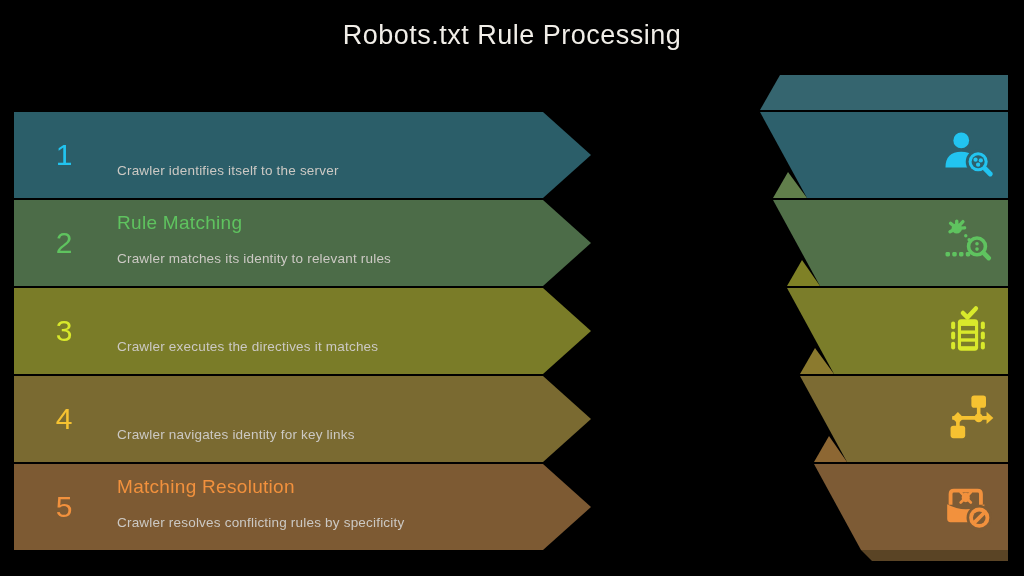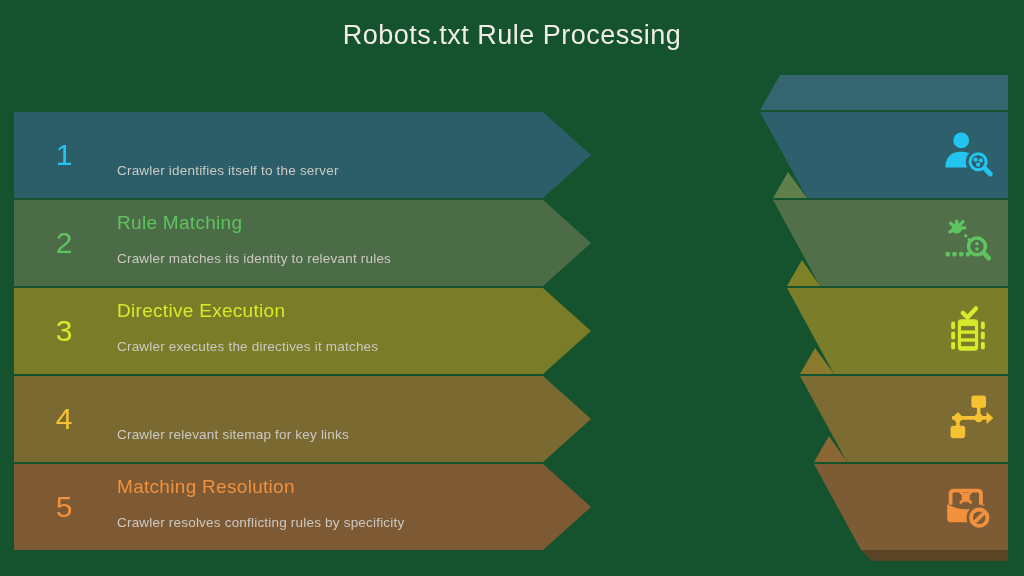--- a/index.html
+++ b/index.html
@@ -26,21 +26,21 @@
   .step-desc{
     position:absolute;left:103px;top:51px;
     font-size:13.5px;font-weight:400;letter-spacing:.2px;white-space:nowrap;text-align:right;
   }
   .icon{position:absolute;left:941px;width:54px;height:54px;}
   .icon svg{width:54px;height:54px;display:block;}
 </style>
 </head>
 <body>
 
-<div class="stage" style="background: #14532d;">
+<div class="stage" style="background: #000000;">
 
   <h1 class="title" style="color: rgb(241, 238, 232);">Robots.txt Rule Processing</h1>
 
   <svg class="shapes" viewBox="0 0 1024 576" aria-hidden="true">
 
     <polygon points="14,112 543,112 591,155 543,198 14,198" fill="#2b5e69"></polygon>
     <polygon points="14,200 543,200 591,243 543,286 14,286" fill="#4c6c48"></polygon>
     <polygon points="14,288 543,288 591,331 543,374 14,374" fill="#7a7c28"></polygon>
     <polygon points="14,376 543,376 591,419 543,462 14,462" fill="#7a6a31"></polygon>
     <polygon points="14,464 543,464 591,507 543,550 14,550" fill="#7d5a33"></polygon>
@@ -64,27 +64,26 @@
   </div>
 
   <div class="step-row" style="top:200px">
     <span class="step-num" style="color: rgb(95, 195, 95);">2</span>
     <div class="step-title" style="color: rgb(95, 195, 95);">Rule Matching</div>
     <div class="step-desc" style="color: rgb(204, 201, 196);">Crawler matches its identity to relevant rules</div>
   </div>
 
   <div class="step-row" style="top:288px">
     <span class="step-num" style="color: rgb(217, 233, 43);">3</span>
-    <div class="step-title" style="color: rgb(217, 233, 43);">Directive Execution</div>
     <div class="step-desc" style="color: rgb(204, 201, 196);">Crawler executes the directives it matches</div>
   </div>
 
   <div class="step-row" style="top:376px">
     <span class="step-num" style="color: rgb(246, 194, 49);">4</span>
-    <div class="step-desc" style="color: rgb(204, 201, 196);">Crawler relevant sitemap for key links</div>
+    <div class="step-desc" style="color: rgb(204, 201, 196);">Crawler navigates identity for key links</div>
   </div>
 
   <div class="step-row" style="top:464px">
     <span class="step-num" style="color: rgb(242, 145, 61);">5</span>
     <div class="step-title" style="color: rgb(242, 145, 61);">Matching Resolution</div>
     <div class="step-desc" style="color: rgb(204, 201, 196);">Crawler resolves conflicting rules by specificity</div>
   </div>
 
   <div class="icon" style="top: 128px; color: rgb(34, 196, 240);">
     <svg viewBox="0 0 48 48">

